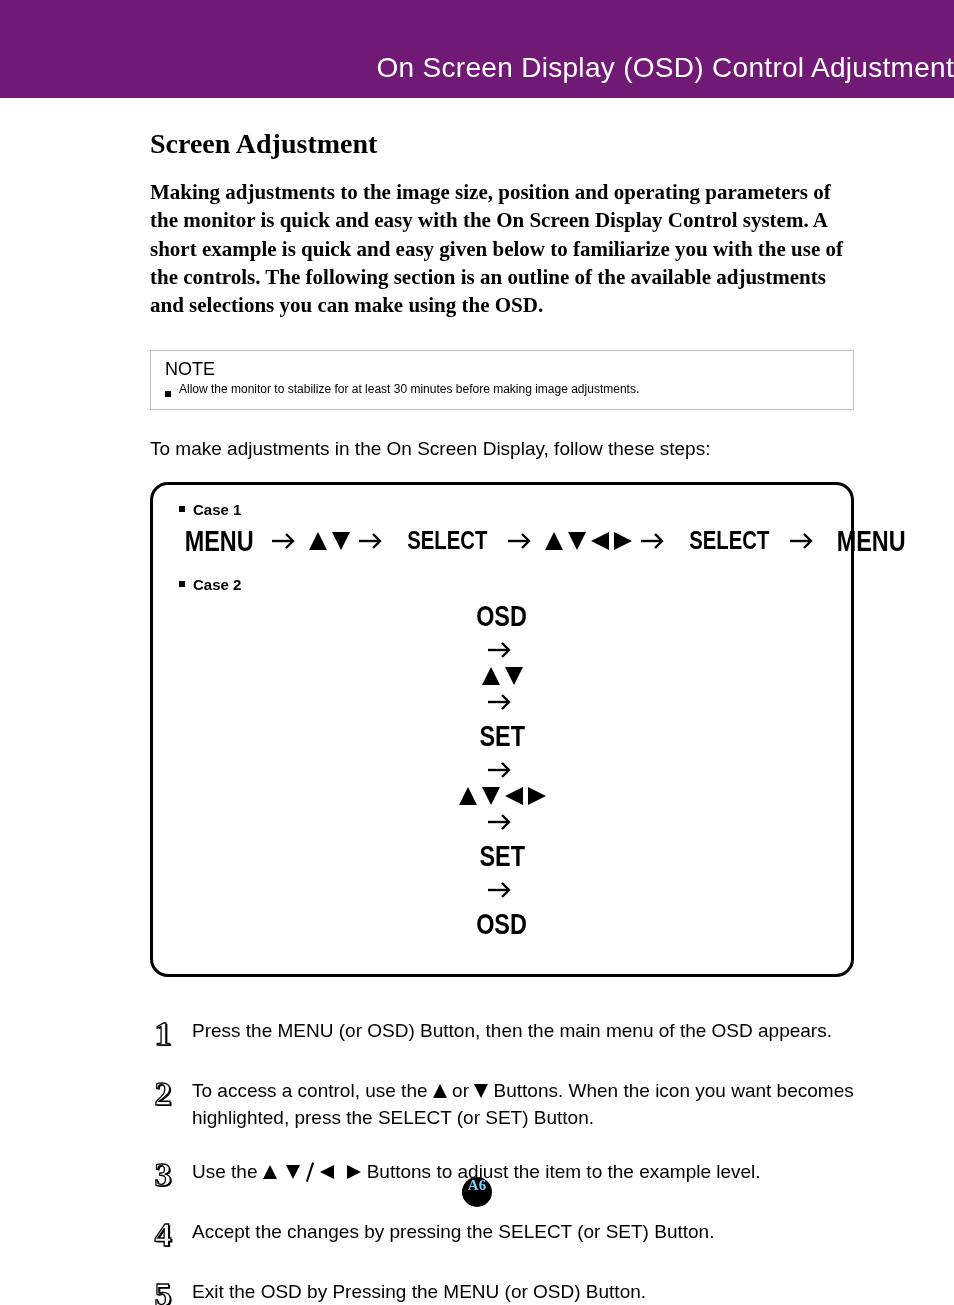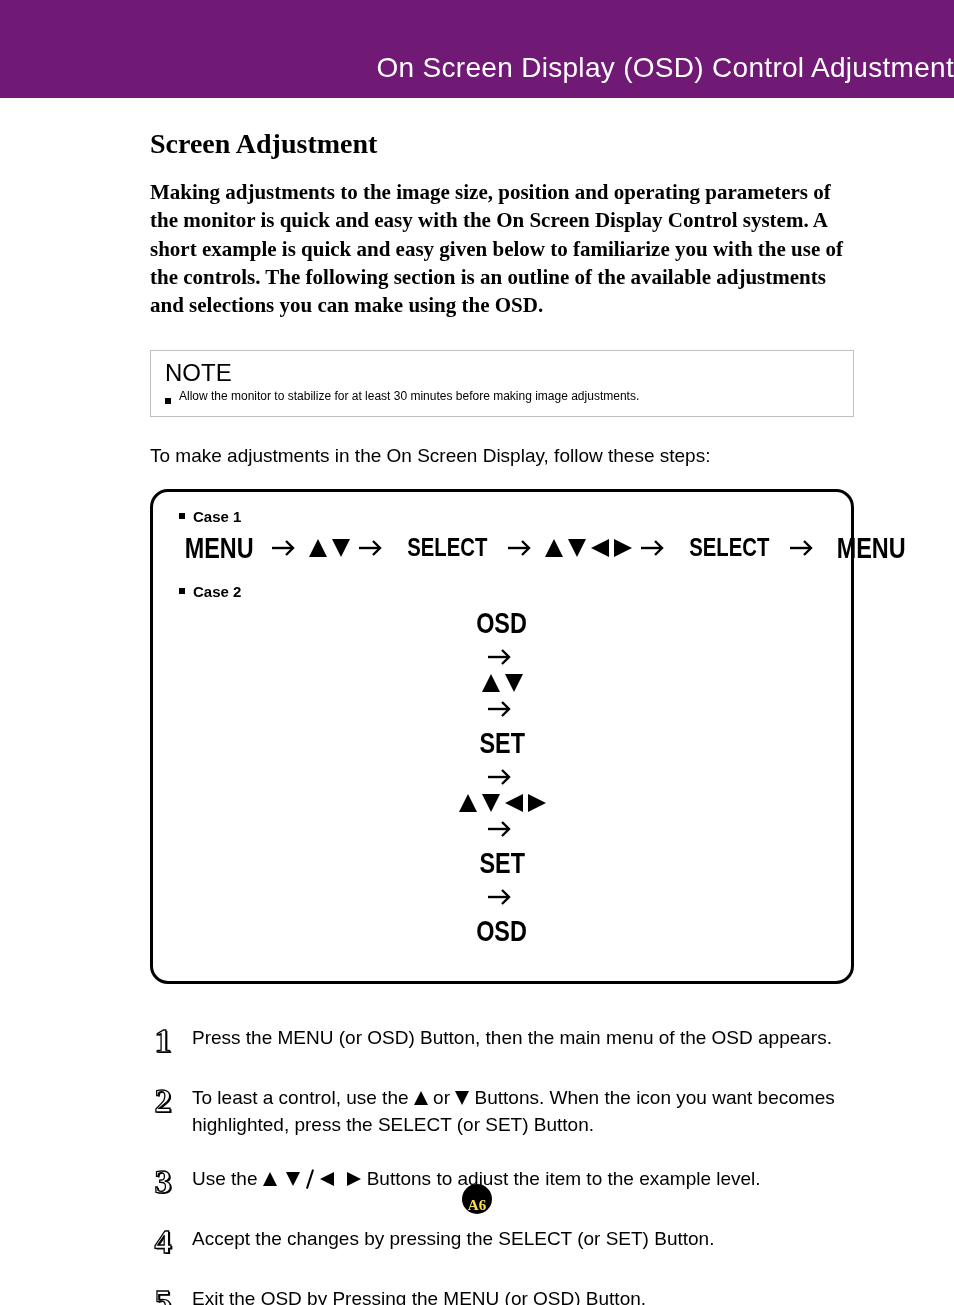--- a/index.html
+++ b/index.html
@@ -40,21 +40,21 @@
     font-size: 21px;
     line-height: 1.35;
     margin: 0 0 30px 0;
   }
   .note-box {
     border: 1px solid #bfbfbf;
     padding: 8px 14px 12px 14px;
     margin-bottom: 28px;
   }
   .note-title {
-    font-size: 24px;
+    font-size: 18px;
     margin-bottom: 2px;
   }
   .note-line {
     display: flex;
     align-items: flex-start;
     gap: 8px;
     font-size: 12px;
     font-weight: 300;
   }
   .bullet {
@@ -164,26 +164,26 @@
   }
 
   .page-num {
     position:absolute;
     bottom:105px;
     left:50%;
     transform:translateX(-50%);
     width:30px;height:30px;
     border-radius:50%;
     background:#000;
-    color:#fde047;
+    color:#7dd3fc;
     font-family:"Times New Roman", serif;
     font-weight:700;
     font-size:15px;
     display:flex;
-    align-items:flex-end;
+    align-items:flex-start;
     justify-content:center;
   }
 </style>
 </head>
 <body>
 
 <div class="page">
 
   <div class="black-header">
     <span>On Screen Display (OSD) Control Adjustment</span>
@@ -316,21 +316,21 @@
       <div class="step">
         <div class="num-outline">1</div>
         <div class="step-body">
           <span>Press the </span><b>MENU (or OSD) Button</b><span>, then the main menu of the OSD appears.</span>
         </div>
       </div>
 
       <div class="step">
         <div class="num-outline">2</div>
         <div class="step-body">
-          <span>To least a control, use the </span>
+          <span>To access a control, use the </span>
           <span class="inline-tri tri-sm-up"></span>
           <span> or </span>
           <span class="inline-tri tri-sm-down"></span>
           <b> Buttons</b><span>. When the icon you want becomes highlighted, press the </span><b>SELECT (or SET) Button</b><span>.</span>
         </div>
       </div>
 
       <div class="step">
         <div class="num-outline">3</div>
         <div class="step-body">

